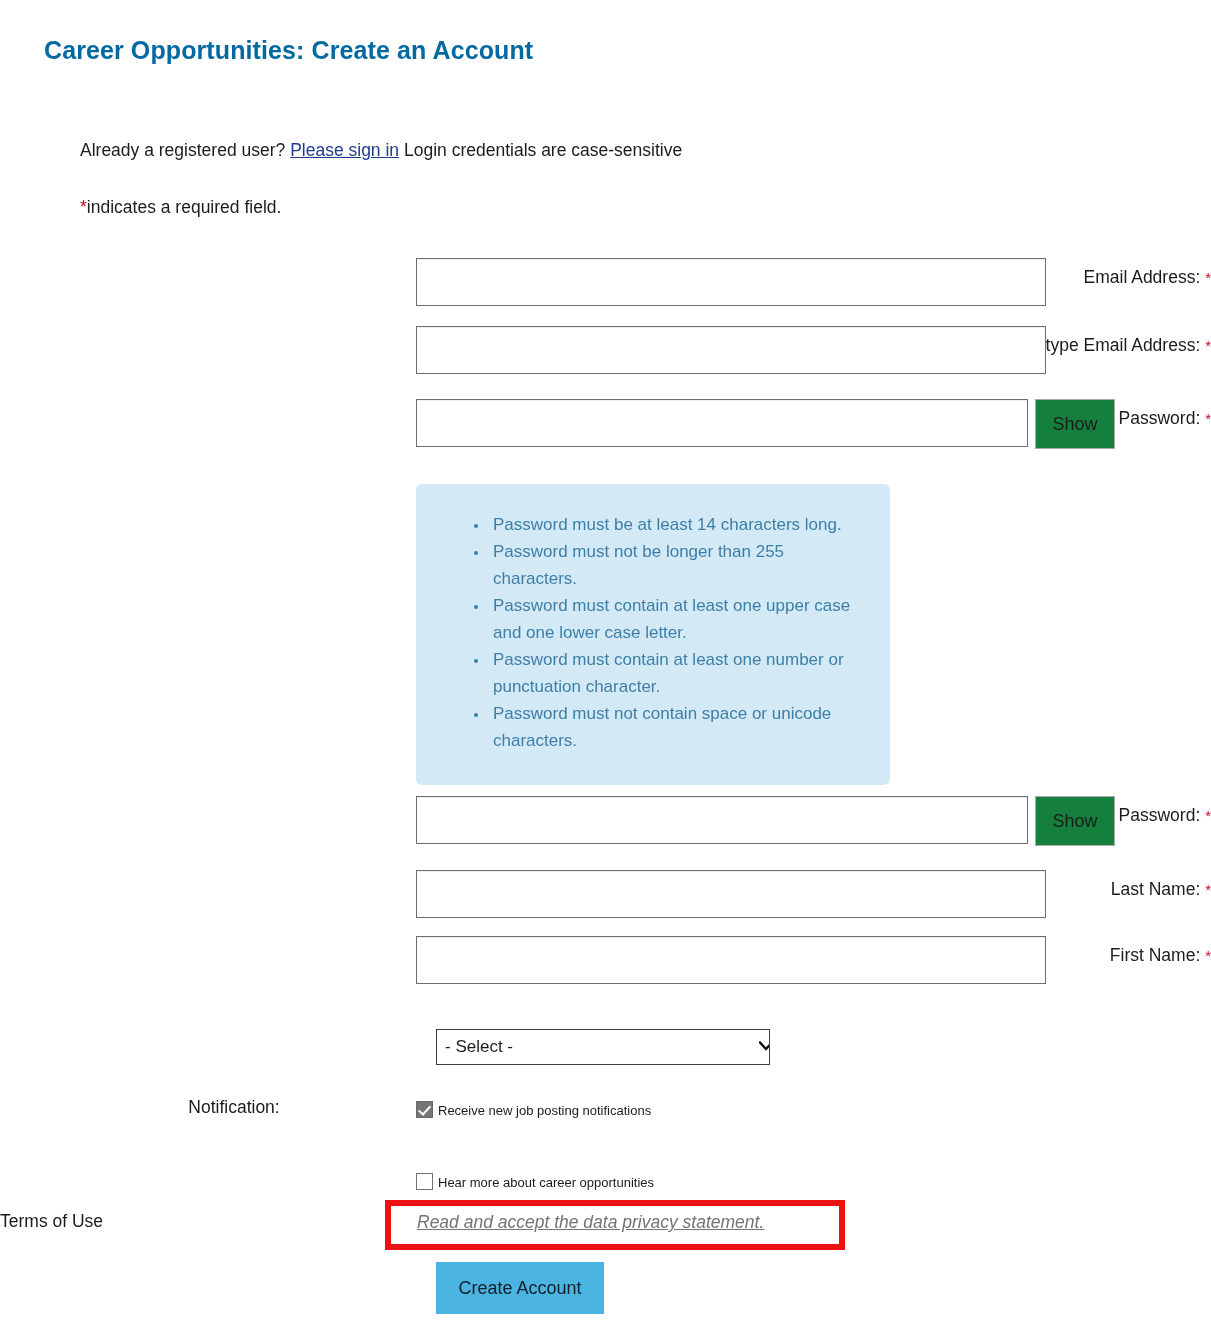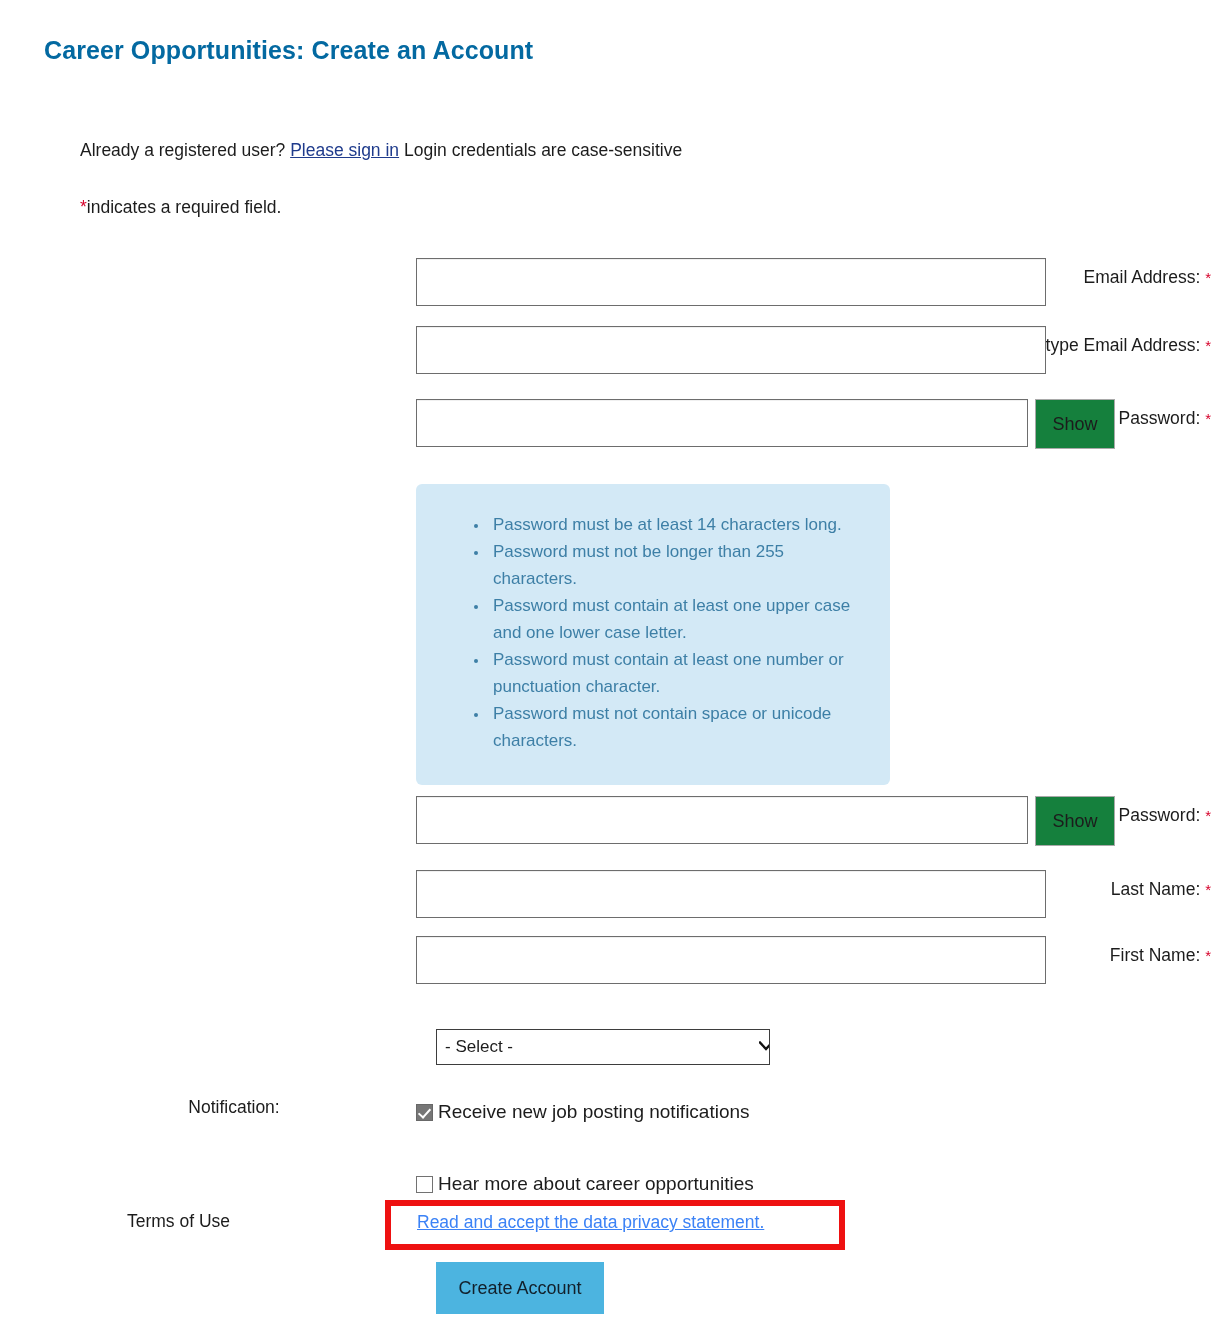--- a/index.html
+++ b/index.html
@@ -177,21 +177,21 @@
     width: 0;
     height: 0;
     pointer-events: none;
   }
   .chev svg { display: block; }
 
   
   .cbrow {
     position: absolute;
     left: 416px;
-    font-size: 19px;
+    font-size: 13px;
     color: #1c1c1c;
     white-space: nowrap;
   }
   .cb {
     display: inline-block;
     width: 17px;
     height: 17px;
     box-sizing: border-box;
     vertical-align: -3px;
     margin-right: 5px;
@@ -214,45 +214,46 @@
     border: solid #ffffff;
     border-width: 0 2.2px 2.2px 0;
     transform: rotate(42deg);
   }
 
   
   .terms-label {
     position: absolute;
     left: 0;
     width: 357px;
-    text-align: center;
+    text-align: left;
     top: 1211px;
     font-size: 17.5px;
     color: #1c1c1c;
     white-space: nowrap;
   }
   .redbox {
     position: absolute;
     left: 385px;
     top: 1200px;
     width: 460px;
     height: 50px;
     box-sizing: border-box;
     border: 6px solid #ee1111;
     background: transparent;
   }
   .privacy-link {
     position: absolute;
     left: 417px;
     top: 1212px;
     font-size: 17.5px;
-    color: #3b82f6;
+    color: #737373;
     text-decoration: underline;
     white-space: nowrap;
     cursor: pointer;
+    font-style: italic;
   }
 
   
   .create-btn {
     position: absolute;
     left: 436px;
     top: 1262px;
     width: 168px;
     height: 52px;
     background: #4cb4e0;

